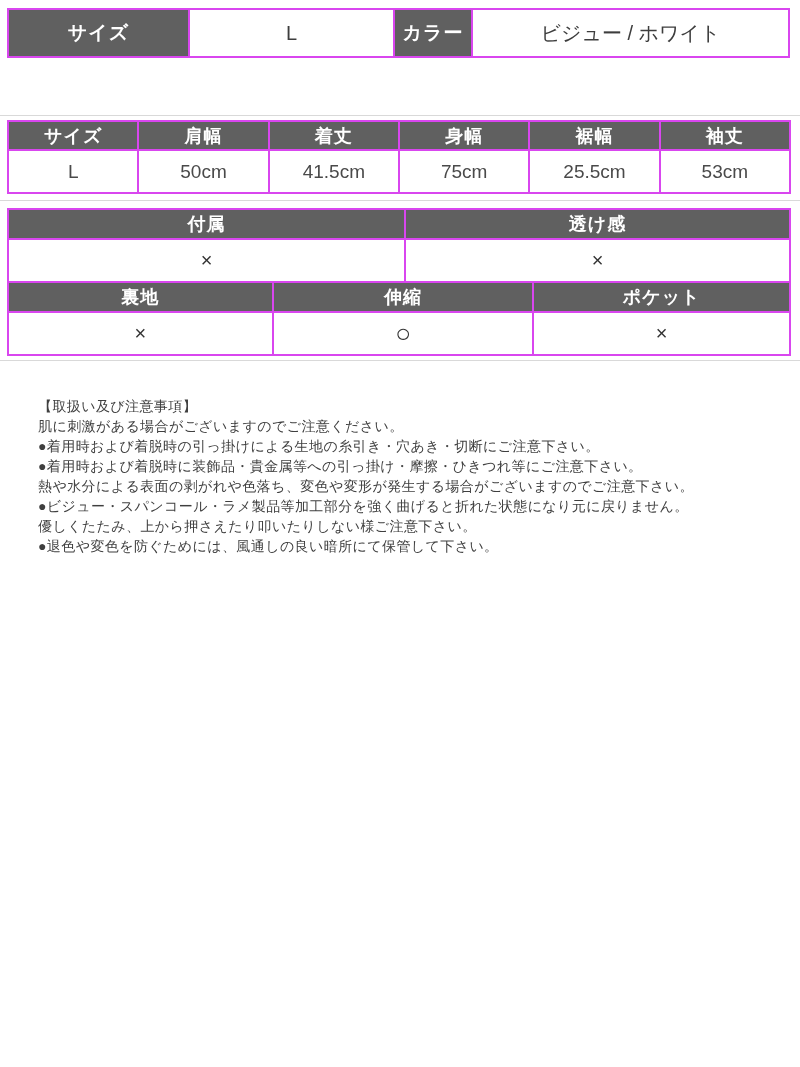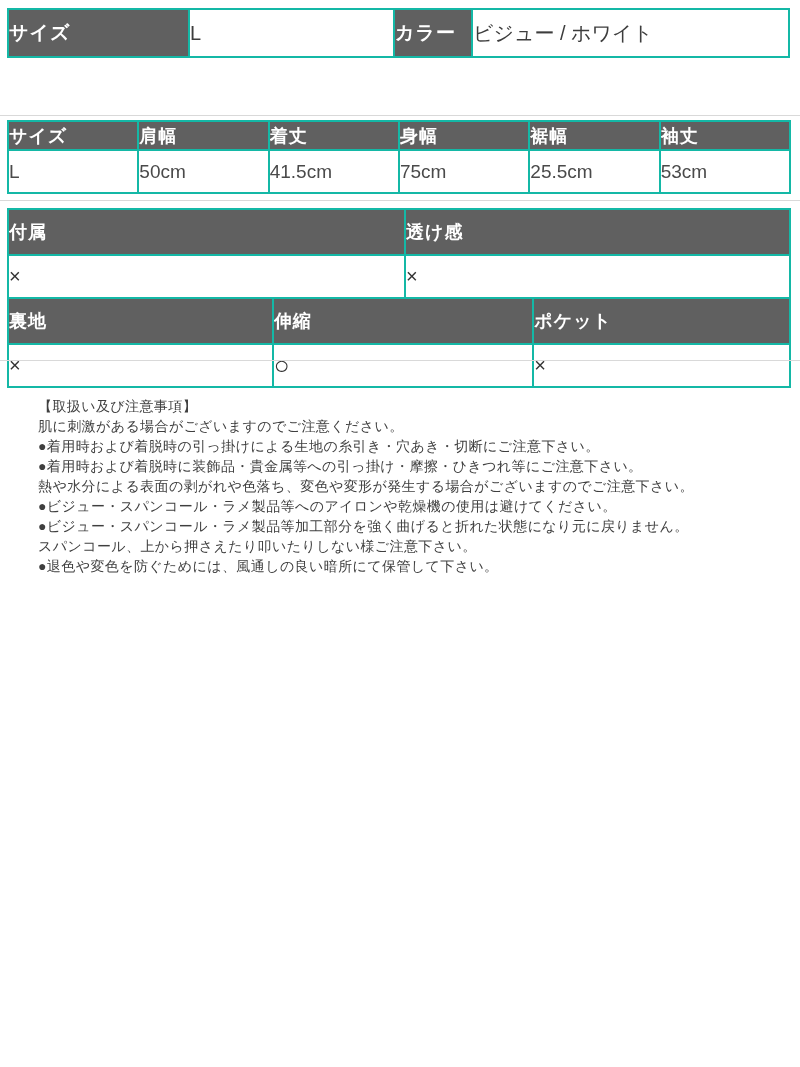--- a/index.html
+++ b/index.html
@@ -5,41 +5,41 @@
   * { margin: 0; padding: 0; box-sizing: border-box; }
   html, body { background: #ffffff; }
   body {
     font-family: "Liberation Sans", "DejaVu Sans", sans-serif;
     width: 800px; height: 1067px; position: relative; overflow: hidden;
     color: #404040;
   }
   .page { position: absolute; top: 0; left: 0; width: 800px; height: 1067px; background: #fff; }
 
   table { border-collapse: collapse; table-layout: fixed; }
-  td, th { border: 2px solid #14b8a6; text-align: left; vertical-align: middle; overflow: hidden; }
+  td, th { border: 2px solid #d946ef; text-align: center; vertical-align: middle; overflow: hidden; }
   th.hdr {
     background: #606060; color: #ffffff; font-weight: bold;
     font-size: 19px; letter-spacing: 1px;
   }
   td.val { background: #ffffff; color: #3d3d3d; font-size: 20px; font-weight: normal; }
 
   
   .spec { position: absolute; left: 7px; top: 8px; width: 783px; }
   .spec tr { height: 48px; }
 
   
   .sizes { position: absolute; left: 7px; top: 120px; width: 784px; }
   .sizes tr.h { height: 29px; }
   .sizes tr.v { height: 43px; }
   .sizes th.hdr { font-size: 18px; }
   .sizes td.val { font-size: 19px; color: #4a4a4a; }
 
   
   .features { position: absolute; left: 7px; top: 208px; width: 784px; }
-  .features tr.h { height: 46px; }
+  .features tr.h { height: 30px; }
   .features tr.v { height: 43px; }
   .features th.hdr { font-size: 18px; }
   .features td.val { font-size: 20px; color: #333; }
   .features td.circle { font-size: 26px; }
 
   
   .sep { position: absolute; left: 0; width: 800px; height: 1px; background: #d9d9d9; }
   .sep.s1 { top: 115px; }
   .sep.s2 { top: 200px; }
   .sep.s3 { top: 360px; }
@@ -117,19 +117,18 @@
     </table>
 
   <div class="sep s3"></div>
 
   <div class="notes">
     <div class="line">【取扱い及び注意事項】</div>
     <div class="line">肌に刺激がある場合がございますのでご注意ください。</div>
     <div class="line">●着用時および着脱時の引っ掛けによる生地の糸引き・穴あき・切断にご注意下さい。</div>
     <div class="line">●着用時および着脱時に装飾品・貴金属等への引っ掛け・摩擦・ひきつれ等にご注意下さい。</div>
     <div class="line">熱や水分による表面の剥がれや色落ち、変色や変形が発生する場合がございますのでご注意下さい。</div>
-    <div class="line">●ビジュー・スパンコール・ラメ製品等へのアイロンや乾燥機の使用は避けてください。</div>
     <div class="line">●ビジュー・スパンコール・ラメ製品等加工部分を強く曲げると折れた状態になり元に戻りません。</div>
-    <div class="line">スパンコール、上から押さえたり叩いたりしない様ご注意下さい。</div>
+    <div class="line">優しくたたみ、上から押さえたり叩いたりしない様ご注意下さい。</div>
     <div class="line">●退色や変色を防ぐためには、風通しの良い暗所にて保管して下さい。</div>
   </div>
 
 </div>
 
 </body></html>

